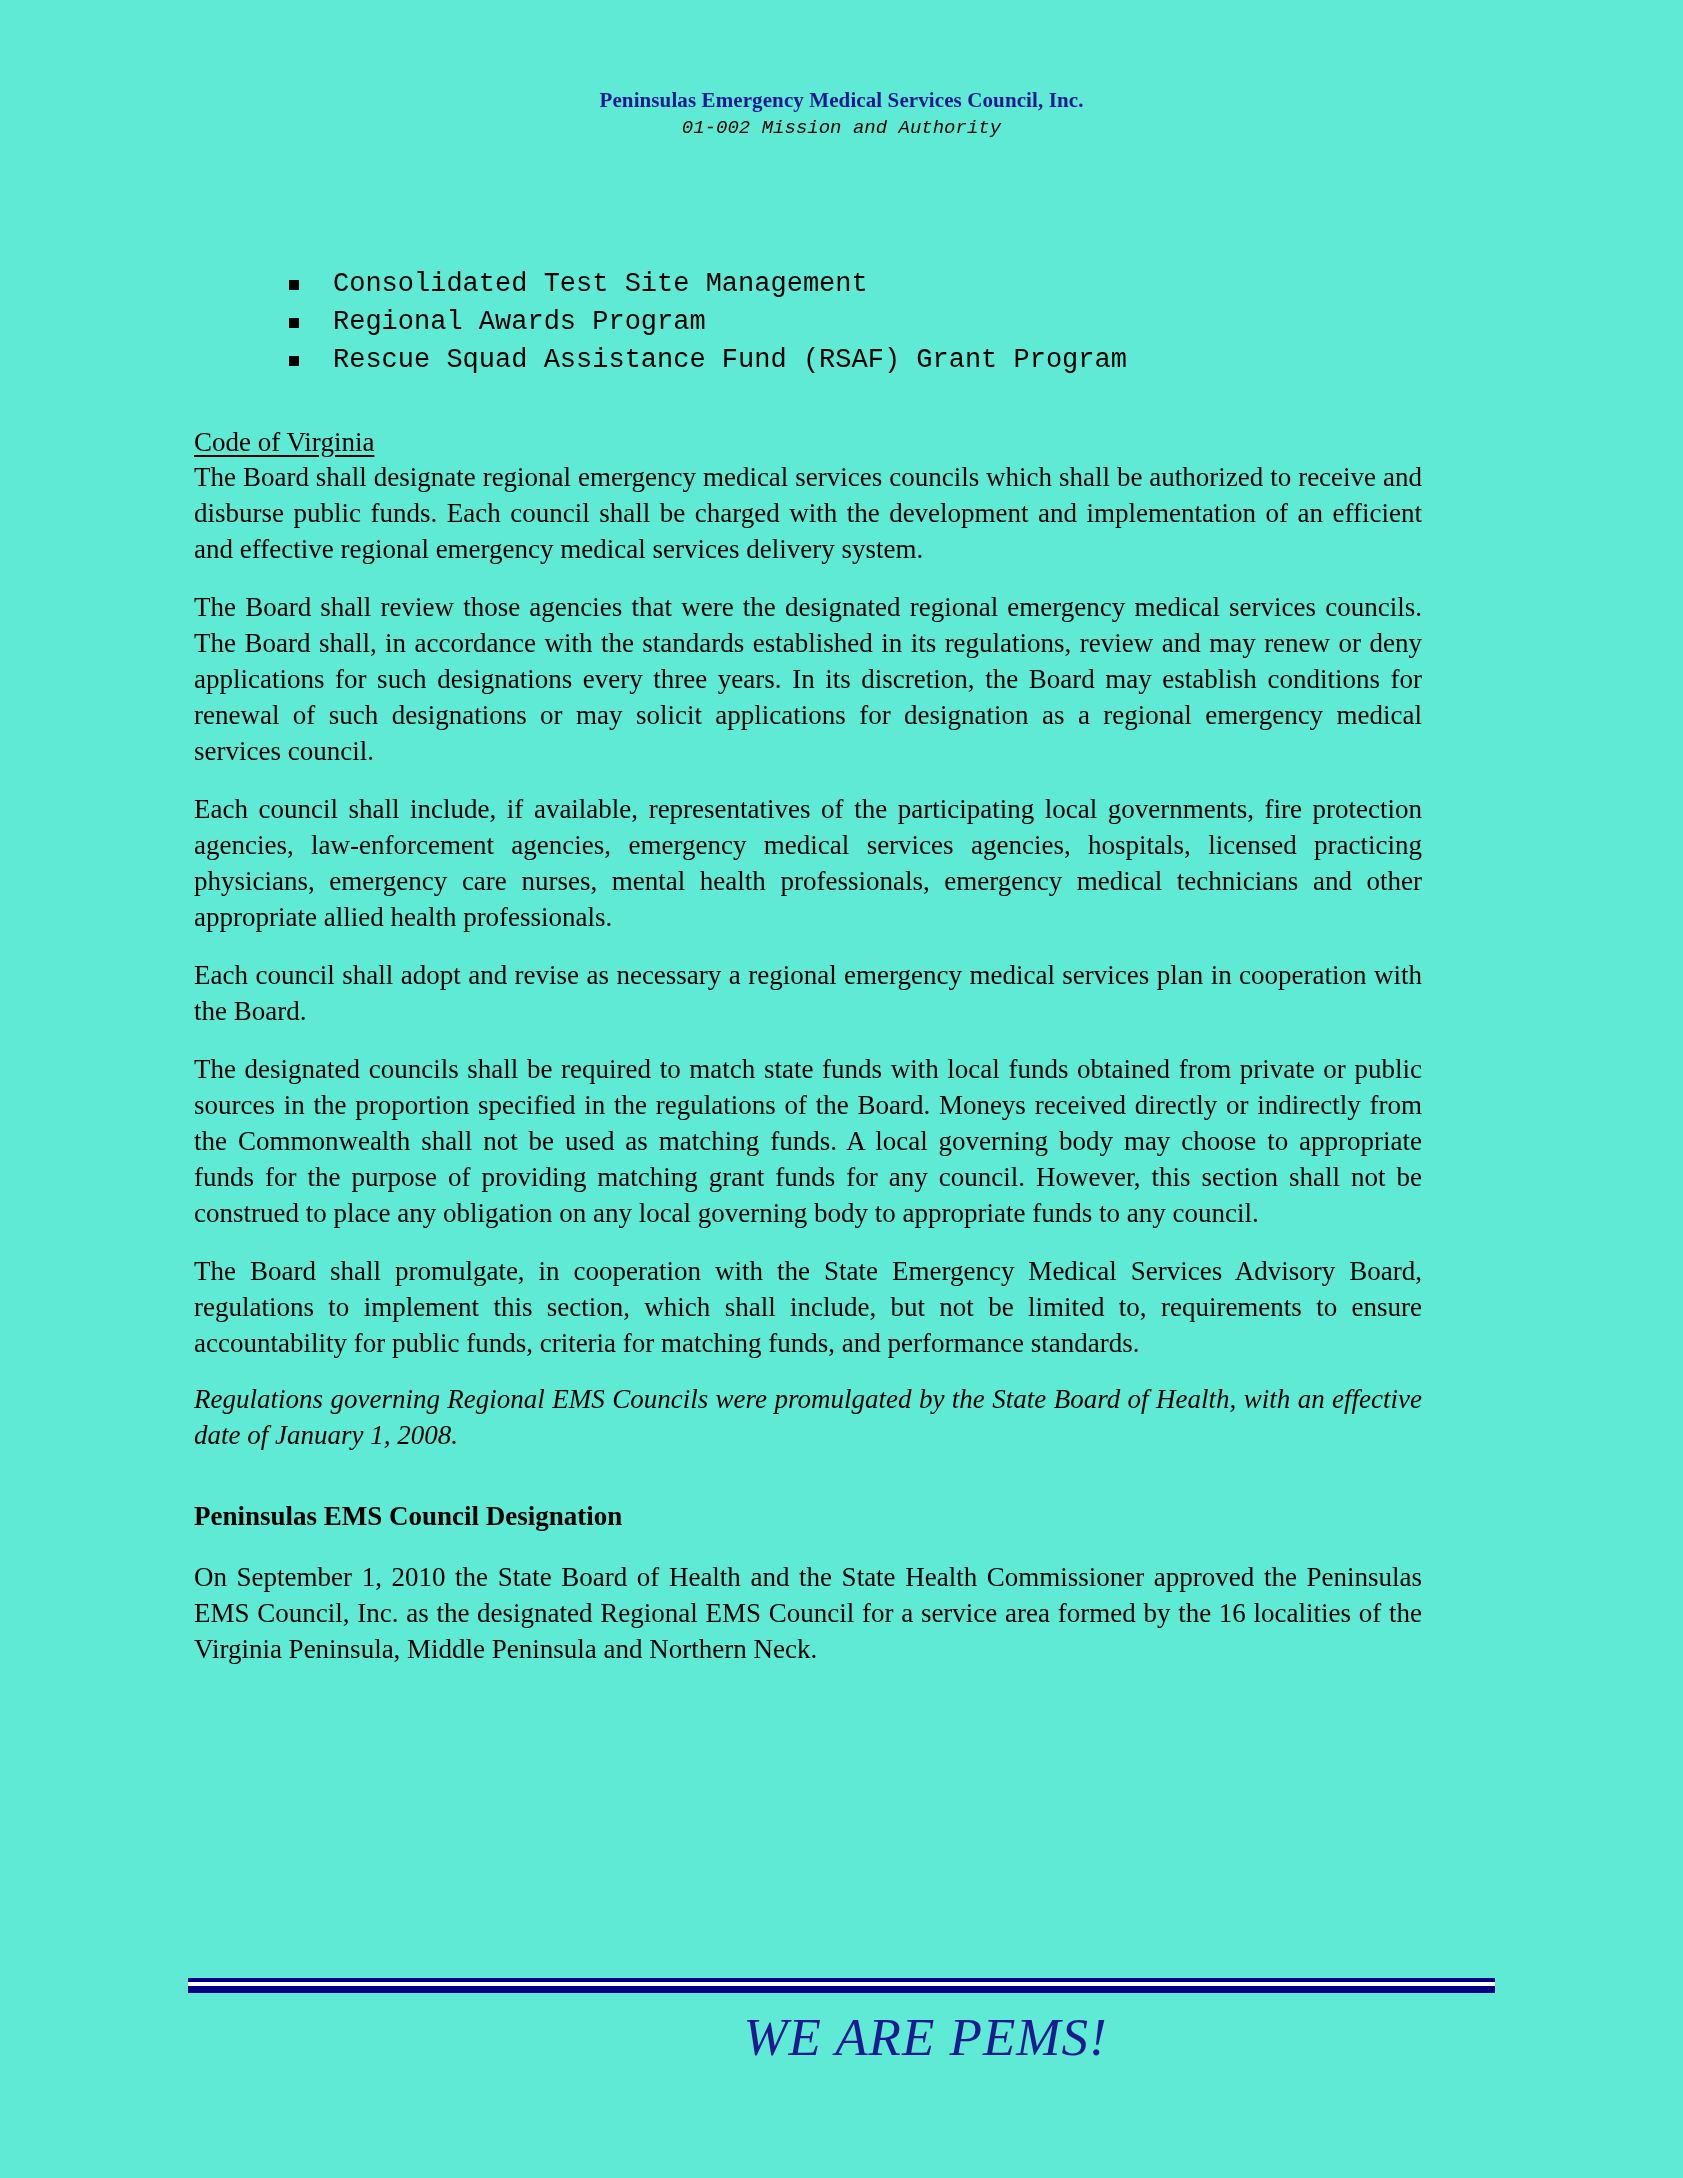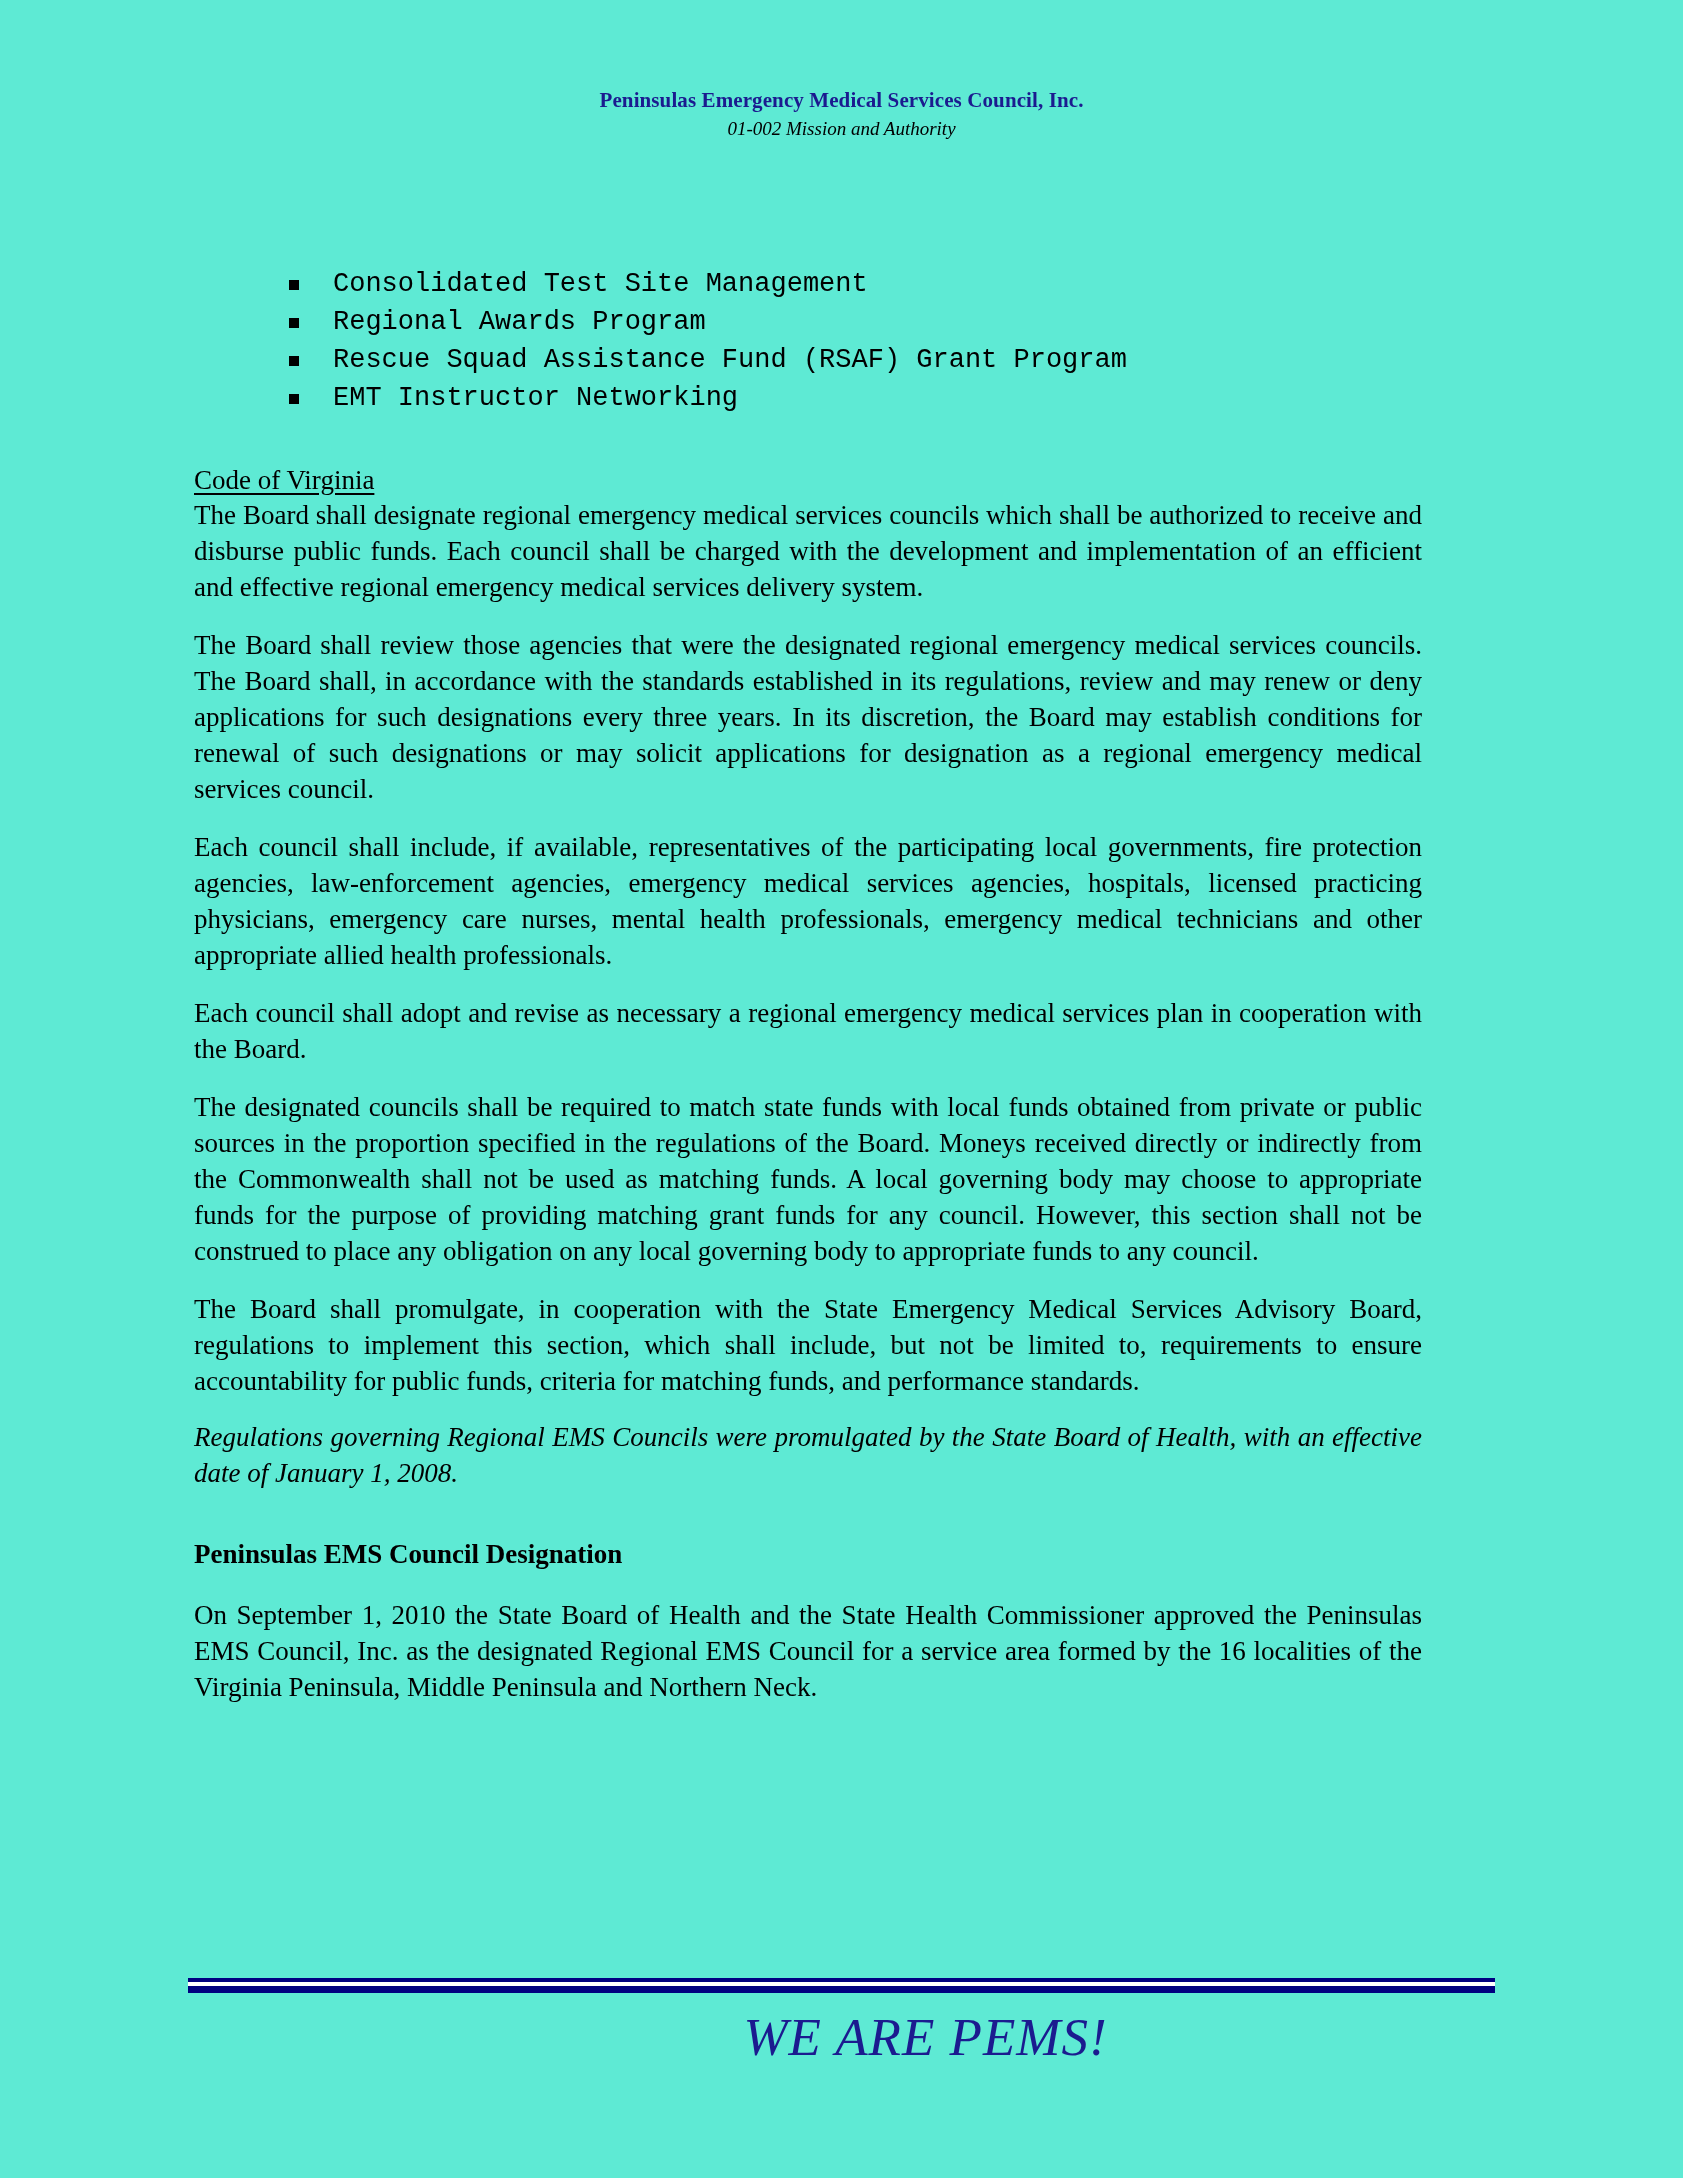--- a/index.html
+++ b/index.html
@@ -35,21 +35,21 @@
   }
   .doc-header .org-name {
     font-family: "Liberation Serif", "DejaVu Serif", serif;
     font-weight: bold;
     font-size: 21px;
     color: #1b1b8f;
     letter-spacing: 0.1px;
     line-height: 1.25;
   }
   .doc-header .doc-subtitle {
-    font-family: Liberation Serif, serif;
+    font-family: Liberation Mono, monospace;
     font-style: italic;
     font-size: 19px;
     color: #000000;
     margin-top: 4px;
     line-height: 1.25;
   }
 
   
   .content {
     position: absolute;
@@ -166,24 +166,20 @@
         <span>Consolidated Test Site Management</span>
       </li>
       <li>
         <span class="sq-bullet"></span>
         <span>Regional Awards Program</span>
       </li>
       <li>
         <span class="sq-bullet"></span>
         <span>Rescue Squad Assistance Fund (RSAF) Grant Program</span>
       </li>
-      <li>
-        <span class="sq-bullet"></span>
-        <span>EMT Instructor Networking</span>
-      </li>
     </ul>
 
     <div class="heading-block">
       <h2 class="h-underline">Code of Virginia</h2>
     </div>
 
 
     <p class="body-par">The Board shall designate regional emergency medical services councils which shall be authorized to receive and disburse public funds. Each council shall be charged with the development and implementation of an efficient and effective regional emergency medical services delivery system.</p>
 
     <p class="body-par">The Board shall review those agencies that were the designated regional emergency medical services councils. The Board shall, in accordance with the standards established in its regulations, review and may renew or deny applications for such designations every three years. In its discretion, the Board may establish conditions for renewal of such designations or may solicit applications for designation as a regional emergency medical services council.</p>

